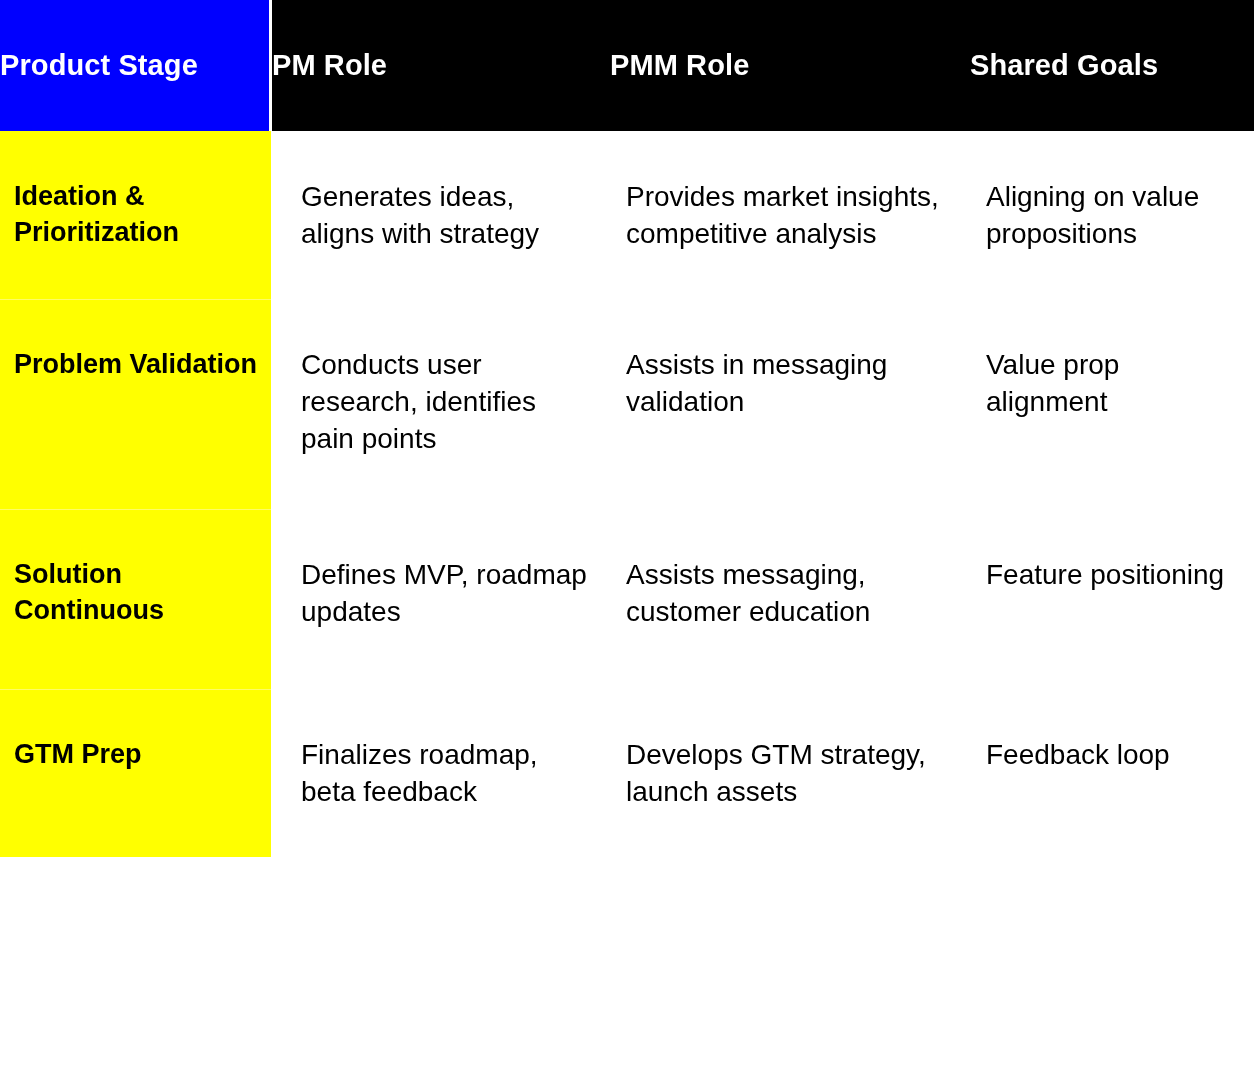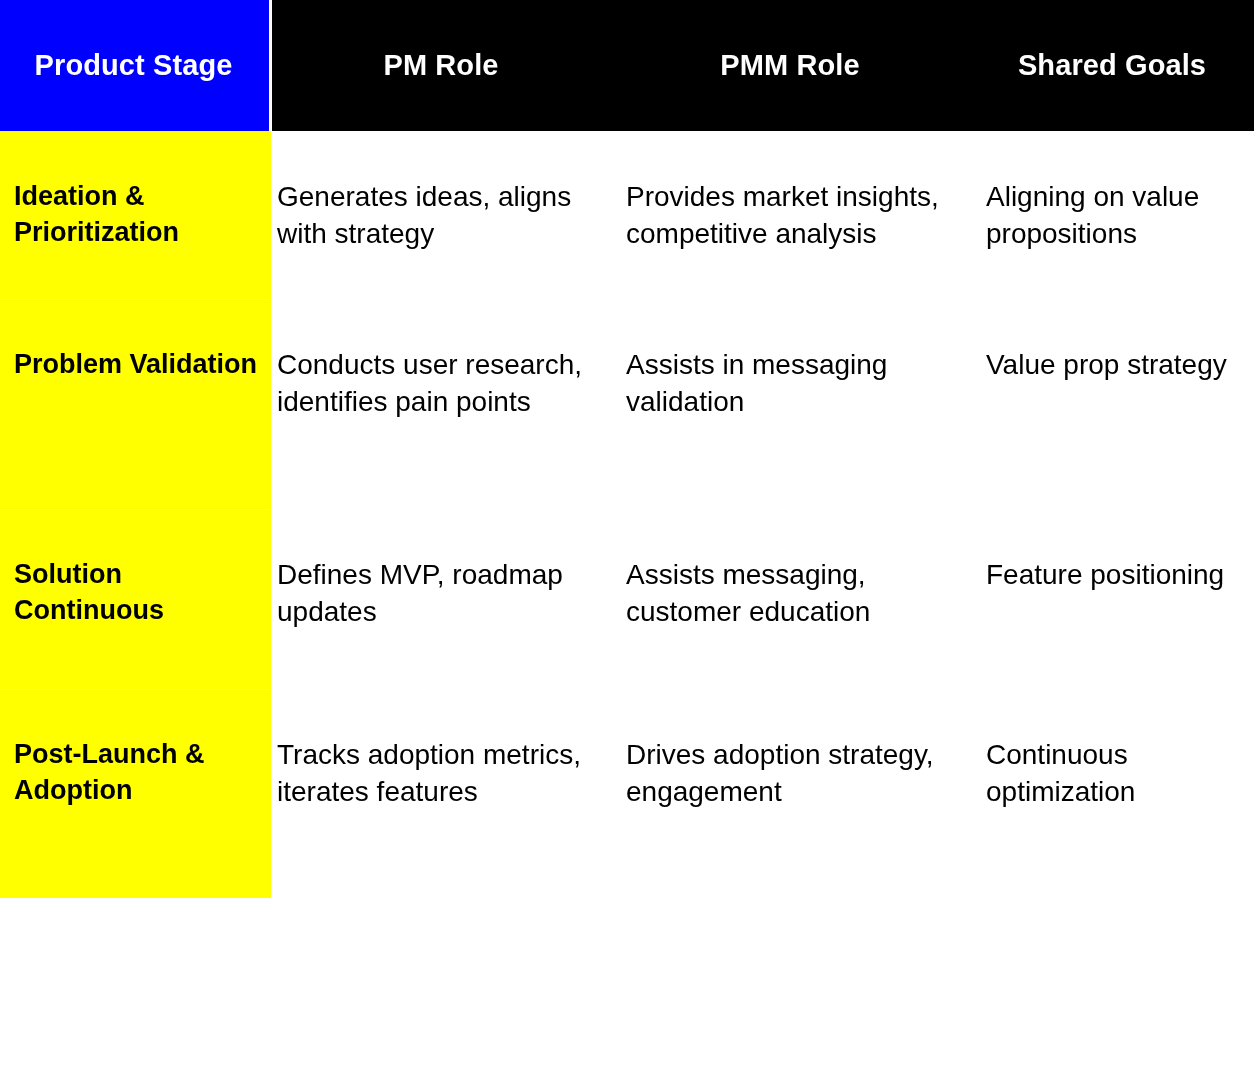--- a/index.html
+++ b/index.html
@@ -37,21 +37,21 @@
 
   
   thead tr { height: 131px; }
 
   th {
     margin: 0;
     padding: 0;
     color: #ffffff;
     font-size: 29px;
     font-weight: bold;
-    text-align: center;
+    text-align: left;
     vertical-align: middle;
     background: #000000;
     letter-spacing: 0.1px;
   }
   th.stage-head {
     background: #0000ff;
   }
   th.stage-head .inner {
     display: block;
     padding-right: 2px;
@@ -91,21 +91,21 @@
     font-size: 28px;
     line-height: 1.32;
     padding: 48px 14px 0 14px;
     word-wrap: break-word;
   }
   td.stage .cell-text {
     font-weight: bold;
     font-size: 27px;
     padding: 48px 10px 0 14px;
   }
-  td.col2 .cell-text { padding-left: 5px; padding-right: 22px; }
+  td.col2 .cell-text { padding-left: 29px; padding-right: 22px; }
   td.col3 .cell-text { padding-left: 16px; padding-right: 26px; }
   td.col4 .cell-text { padding-left: 16px; padding-right: 12px; }
 </style>
 </head>
 <body>
 
 <div class="table-wrap">
   <table class="matrix">
     <colgroup>
       <col class="c1">
@@ -148,46 +148,46 @@
         <td class="stage">
           <span class="cell-text">Problem Validation</span>
         </td>
         <td class="col2">
           <span class="cell-text">Conducts user research, identifies pain points</span>
         </td>
         <td class="col3">
           <span class="cell-text">Assists in messaging validation</span>
         </td>
         <td class="col4">
-          <span class="cell-text">Value prop strategy</span>
+          <span class="cell-text">Value prop alignment</span>
         </td>
       </tr>
       <tr class="r3">
         <td class="stage">
           <span class="cell-text">Solution Continuous</span>
         </td>
         <td class="col2">
           <span class="cell-text">Defines MVP, roadmap updates</span>
         </td>
         <td class="col3">
           <span class="cell-text">Assists messaging, customer education</span>
         </td>
         <td class="col4">
           <span class="cell-text">Feature positioning</span>
         </td>
       </tr>
-      <tr class="r5">
+      <tr class="r4">
         <td class="stage">
-          <span class="cell-text">Post-Launch &amp; Adoption</span>
+          <span class="cell-text">GTM Prep</span>
         </td>
         <td class="col2">
-          <span class="cell-text">Tracks adoption metrics, iterates features</span>
+          <span class="cell-text">Finalizes roadmap, beta feedback</span>
         </td>
         <td class="col3">
-          <span class="cell-text">Drives adoption strategy, engagement</span>
+          <span class="cell-text">Develops GTM strategy, launch assets</span>
         </td>
         <td class="col4">
-          <span class="cell-text">Continuous optimization</span>
+          <span class="cell-text">Feedback loop</span>
         </td>
       </tr>
     </tbody>
   </table>
 </div>
 
 </body></html>

